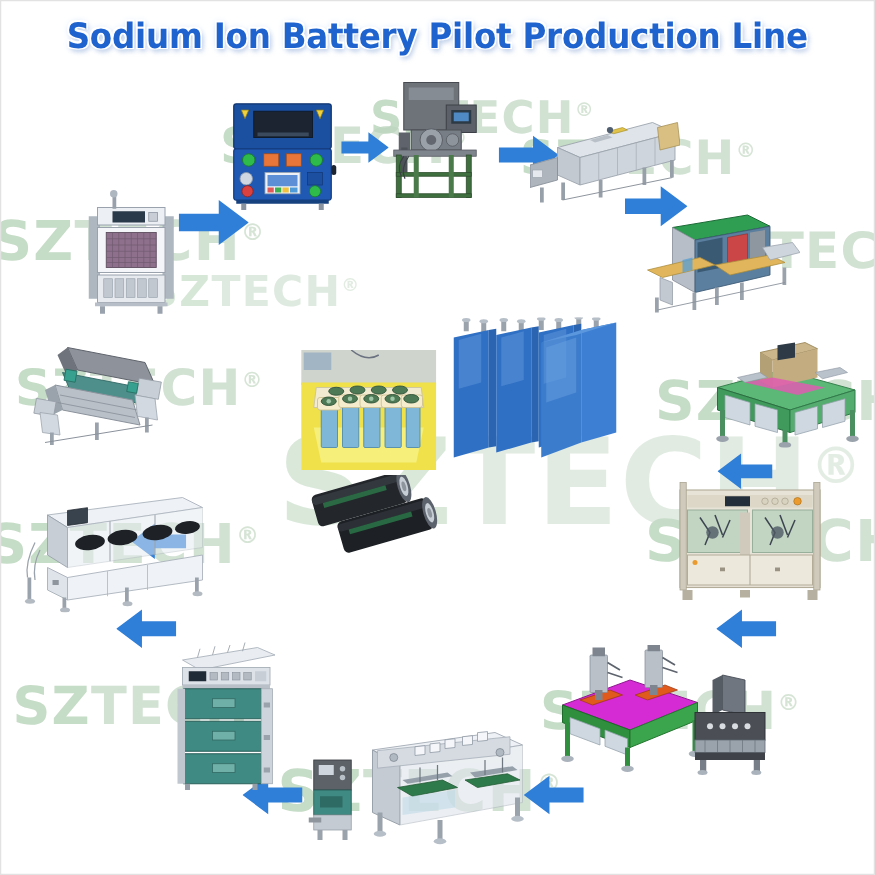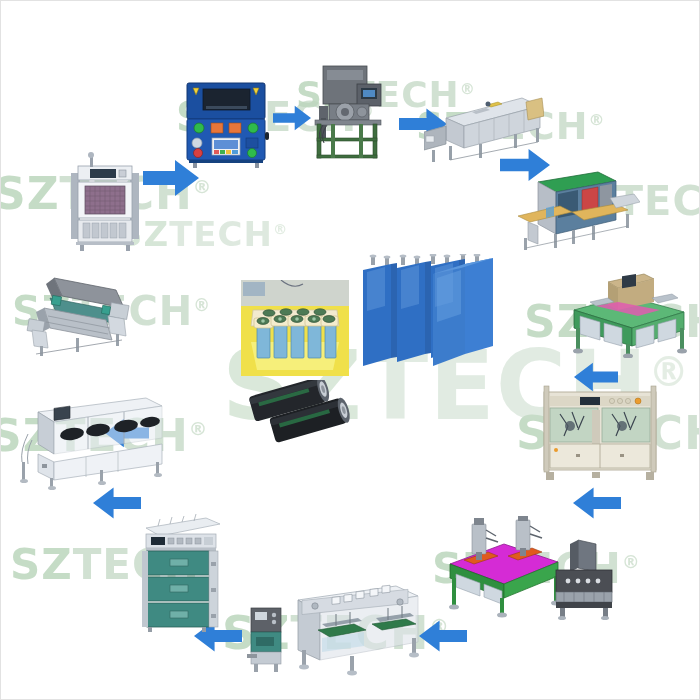--- a/index.html
+++ b/index.html
@@ -80,20 +80,23 @@
     <div class="wm" style="left:516px;top:406px;font-size:46px;"><span class="sz">SZ</span><span class="tech">TECH</span></div>
     <div class="wm" style="left:432px;top:544px;font-size:42px;"><span class="sz">SZ</span><span class="tech">TECH</span><sup>®</sup></div>
     <div class="wm" style="left:222px;top:606px;font-size:46px;"><span class="sz">SZ</span><span class="tech">TECH</span><sup>®</sup></div>
     <div class="wm" style="left:10px;top:540px;font-size:42px;"><span class="sz">SZ</span><span class="tech">TECH</span><sup>®</sup></div>
     <div class="wm" style="left:-10px;top:410px;font-size:44px;"><span class="sz">SZ</span><span class="tech">TECH</span><sup>®</sup></div>
     <div class="wm" style="left:12px;top:288px;font-size:40px;"><span class="sz">SZ</span><span class="tech">TECH</span><sup>®</sup></div>
     <div class="wm" style="left:222px;top:330px;font-size:96px;opacity:.55;"><span class="sz">SZ</span><span class="tech">TECH</span><sup>®</sup></div>
     <div class="wm" style="left:118px;top:214px;font-size:34px;opacity:.6;"><span class="sz">SZ</span><span class="tech">TECH</span><sup>®</sup></div>
   </div>
 
+  <div class="title-wrap">
+    <span class="title">Sodium Ion Battery Pilot Production Line</span>
+  </div>
 
   <div class="arrow" style="left:143px;top:160px;">
     <svg width="56" height="36" viewBox="0 0 56 36">
         <path d="M0 11 H32 V0 L56 18 L32 36 V25 H0 Z" fill="#2f7fd8"></path>
       </svg>
   </div>
   <div class="arrow" style="left:273px;top:104px;">
     <svg width="38" height="28" viewBox="0 0 56 36">
         <path d="M0 11 H32 V0 L56 18 L32 36 V25 H0 Z" fill="#2f7fd8"></path>
       </svg>

